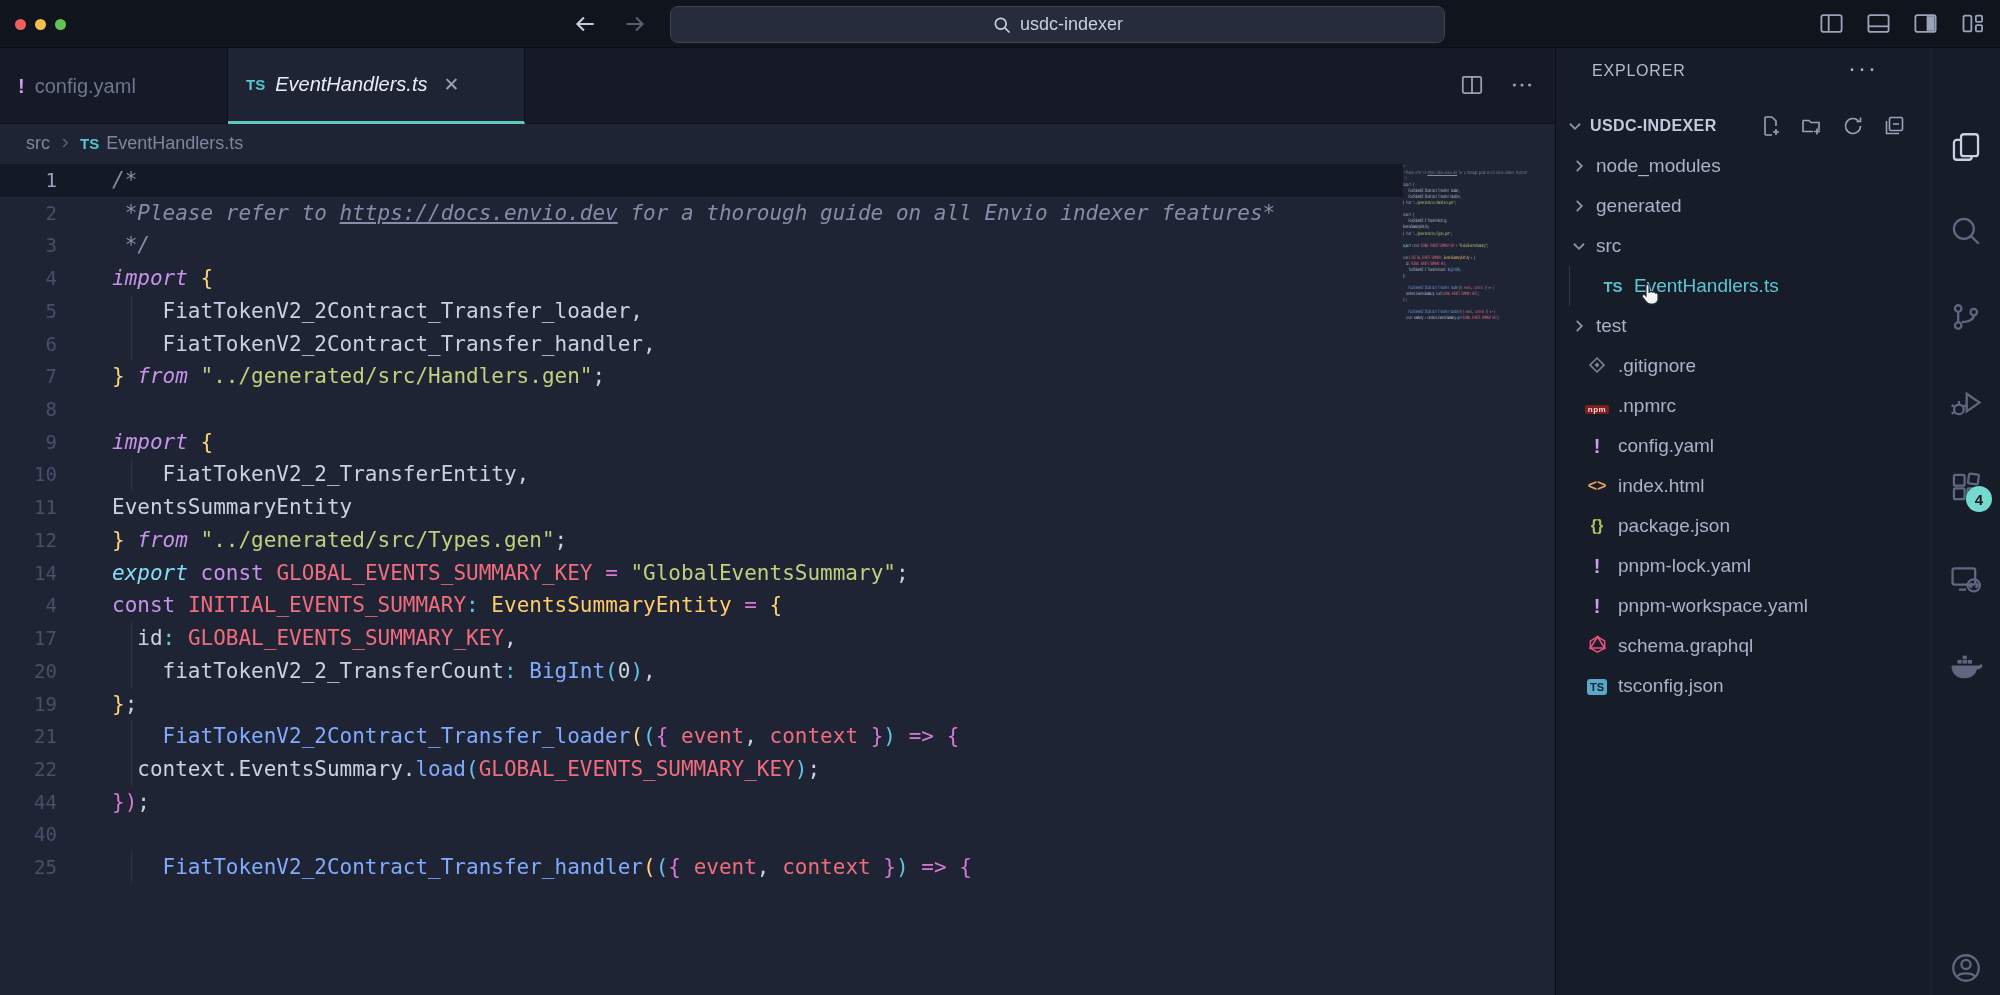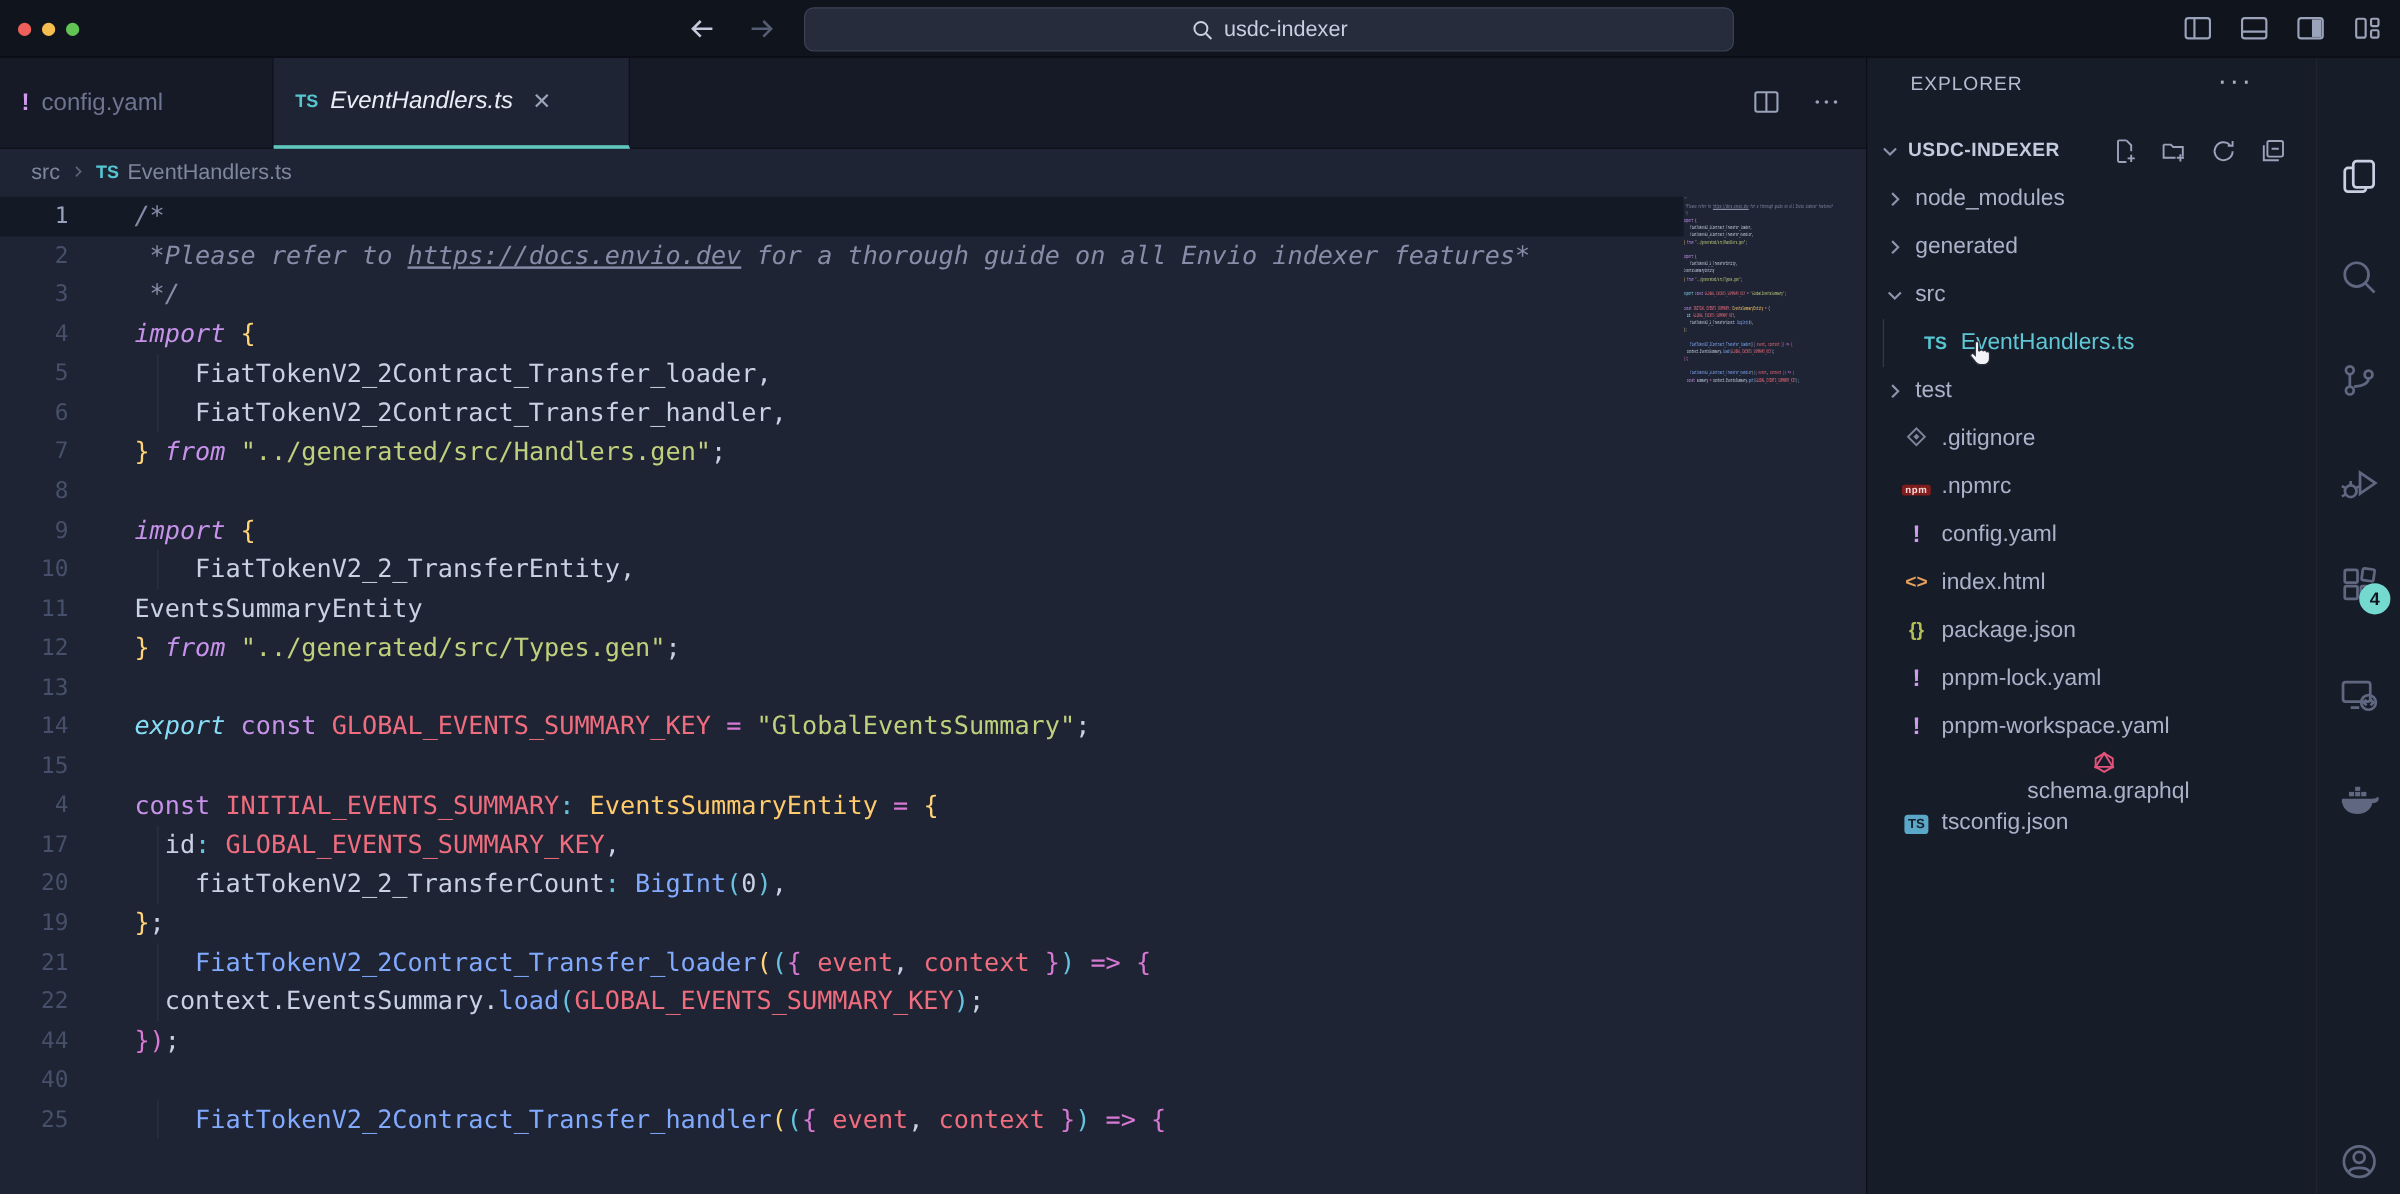--- a/index.html
+++ b/index.html
@@ -245,30 +245,22 @@
         </div>
         <div class="line">
           <span class="num">11</span>
           <span class="ct"><span class="t-pl">EventsSummaryEntity</span></span>
         </div>
         <div class="line">
           <span class="num">12</span>
           <span class="ct"><span class="t-b1">}</span><span class="t-pl"> </span><span class="t-kwi">from</span><span class="t-pl"> </span><span class="t-st">"../generated/src/Types.gen"</span><span class="t-pl">;</span></span>
         </div>
         <div class="line">
-          <span class="num">13</span>
-          <span class="ct"></span>
-        </div>
-        <div class="line">
           <span class="num">14</span>
           <span class="ct"><span class="t-exp">export</span><span class="t-pl"> </span><span class="t-kw">const</span><span class="t-pl"> </span><span class="t-vr">GLOBAL_EVENTS_SUMMARY_KEY</span><span class="t-pl"> </span><span class="t-op">=</span><span class="t-pl"> </span><span class="t-st">"GlobalEventsSummary"</span><span class="t-pl">;</span></span>
-        </div>
-        <div class="line">
-          <span class="num">15</span>
-          <span class="ct"></span>
         </div>
         <div class="line">
           <span class="num">4</span>
           <span class="ct"><span class="t-kw">const</span><span class="t-pl"> </span><span class="t-vr">INITIAL_EVENTS_SUMMARY</span><span class="t-b3">:</span><span class="t-pl"> </span><span class="t-ty">EventsSummaryEntity</span><span class="t-pl"> </span><span class="t-op">=</span><span class="t-pl"> </span><span class="t-b1">{</span></span>
         </div>
         <div class="line">
           <span class="num">17</span>
           <span class="guide"></span>
           <span class="ct"><span class="t-pl">  id</span><span class="t-b3">:</span><span class="t-pl"> </span><span class="t-vr">GLOBAL_EVENTS_SUMMARY_KEY</span><span class="t-pl">,</span></span>
         </div>
@@ -445,21 +437,21 @@
         <span>package.json</span>
       </div>
       <div class="trow" style="padding-left: 28px;">
         <span class="ficon"><span class="bang">!</span></span>
         <span>pnpm-lock.yaml</span>
       </div>
       <div class="trow" style="padding-left: 28px;">
         <span class="ficon"><span class="bang">!</span></span>
         <span>pnpm-workspace.yaml</span>
       </div>
-      <div class="trow" style="padding-left: 28px; flex-direction: column;">
+      <div class="trow" style="padding-left: 28px;">
         <span class="ficon"><span class="ic-pink" style="display:inline-block;width:19px;height:19px"><svg viewBox="0 0 16 16" fill="none" stroke="currentColor" stroke-width="1.3">
               <path d="M8 1.5L14 5v6L8 14.5 2 11V5z"></path>
               <path d="M8 1.5L14 11H2z"></path>
               <circle cx="8" cy="1.8" r="1.2" fill="currentColor" stroke="none"></circle>
               <circle cx="2.3" cy="11" r="1.2" fill="currentColor" stroke="none"></circle>
               <circle cx="13.7" cy="11" r="1.2" fill="currentColor" stroke="none"></circle>
             </svg></span></span>
         <span>schema.graphql</span>
       </div>
       <div class="trow" style="padding-left: 28px;">

